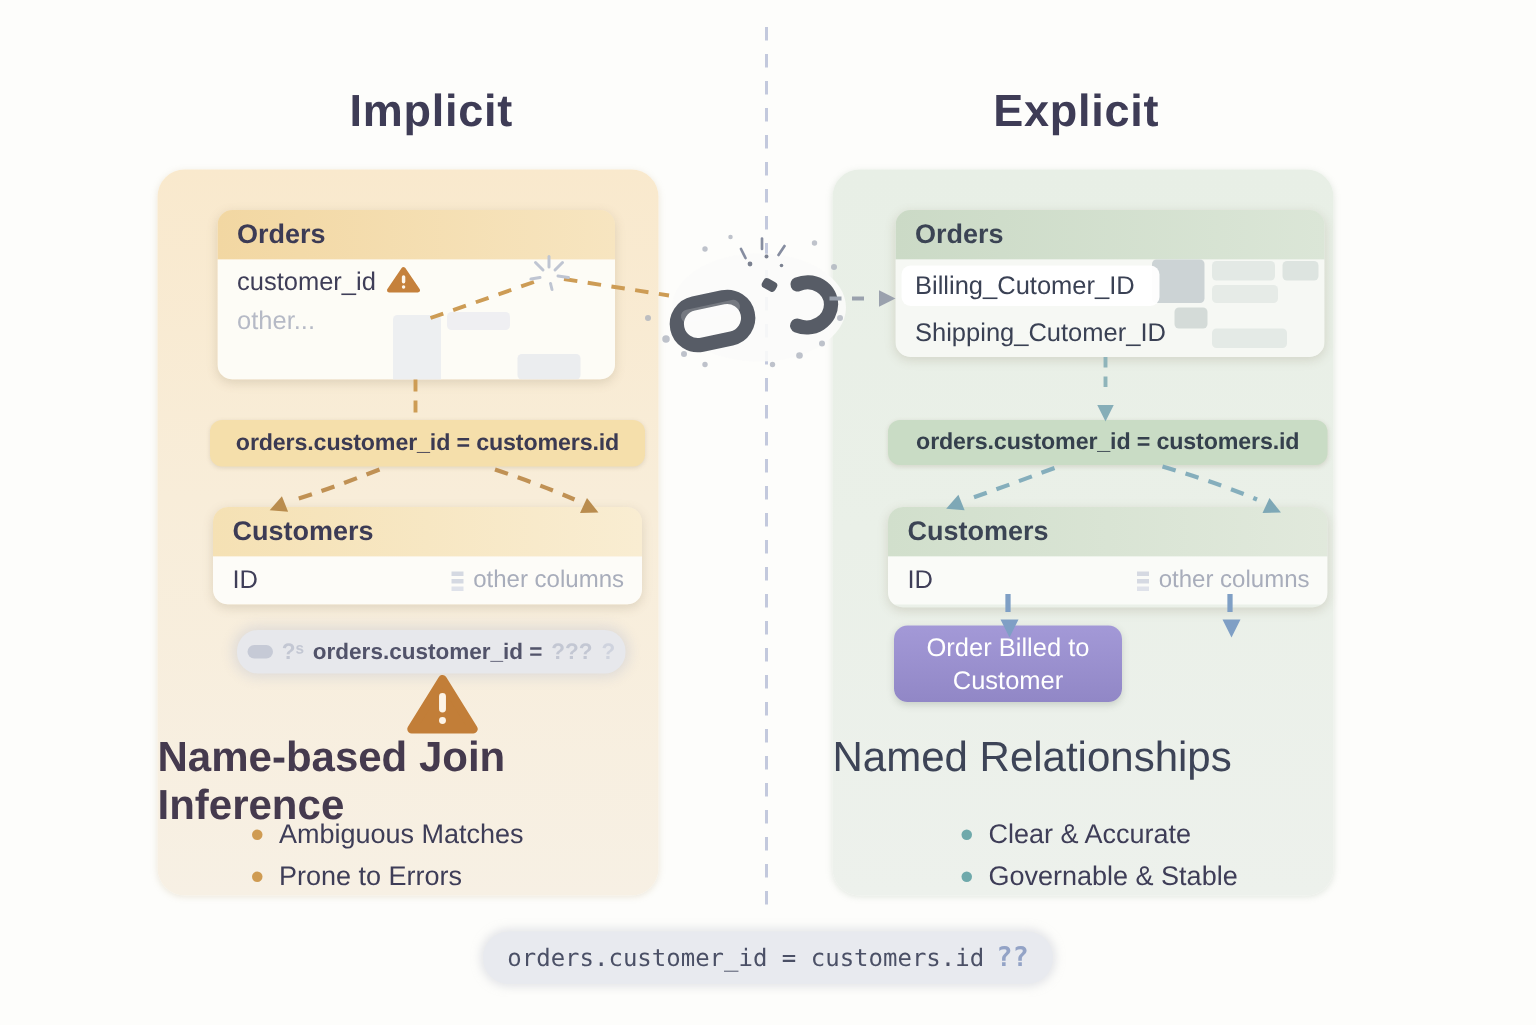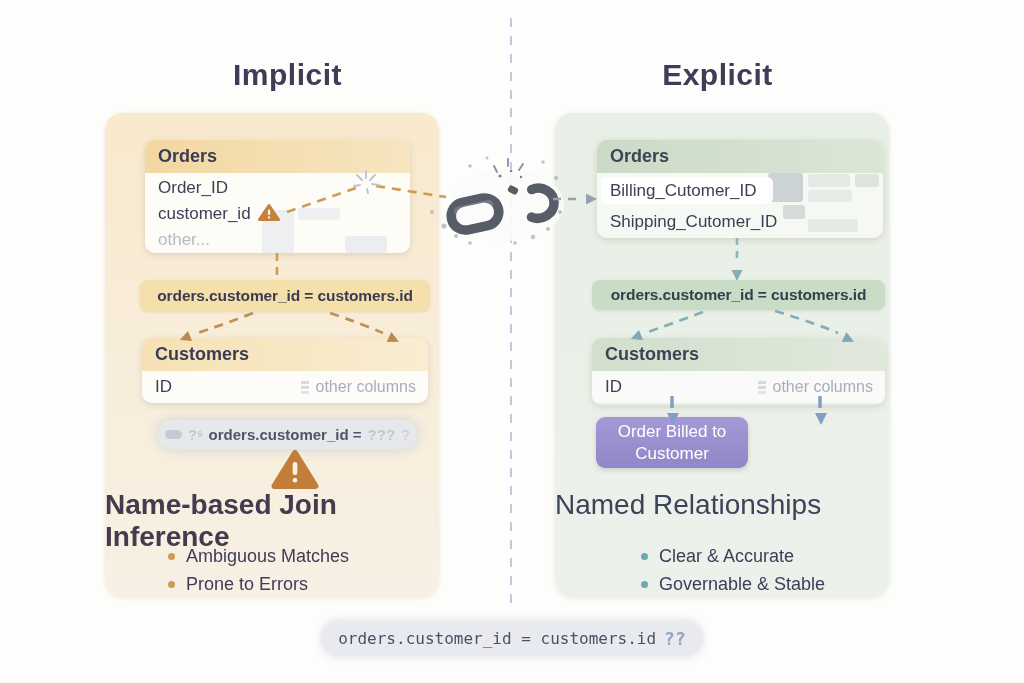--- a/index.html
+++ b/index.html
@@ -120,21 +120,20 @@
   <div class="section-title title-explicit">Explicit</div>
 
   <section class="panel panel-implicit">
 
     <div class="card orders-left">
       <div class="card-header hdr-orange">Orders</div>
       <div class="card-body">
         <div class="ph" style="left:117px; top:37px; width:32px; height:47px; background:#e9ebf0; opacity:.8;"></div>
         <div class="ph" style="left:153px; top:35px; width:42px; height:12px; background:#e9ebf0; opacity:.75;"></div>
         <div class="ph" style="left:200px; top:63px; width:42px; height:17px; background:#e6e8ee; opacity:.8;"></div>
-        <div class="trow"><span>Order_ID</span></div>
         <div class="trow">
           <span>customer_id</span><svg class="warn-inline" width="22" height="19" viewBox="0 0 22 19">
             <path d="M11 2.5 L20.5 16.5 L1.5 16.5 Z" fill="#c5813c" stroke="#c5813c" stroke-width="3" stroke-linejoin="round"></path>
             <rect x="9.9" y="6.5" width="2.3" height="5.5" rx="1.1" fill="#fdf6ec"></rect>
             <rect x="9.9" y="13.2" width="2.3" height="2.3" rx="1.1" fill="#fdf6ec"></rect>
           </svg>
         </div>
         <div class="trow muted"><span>other...</span></div>
       </div>
     </div>

